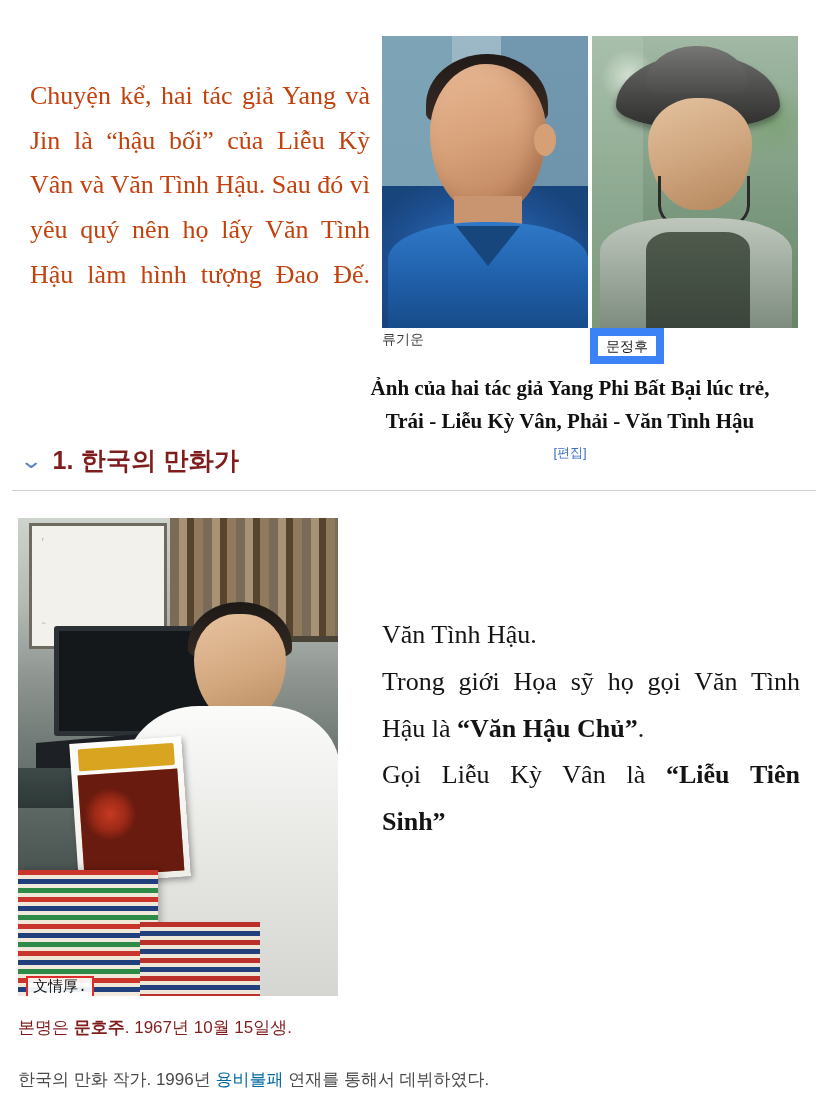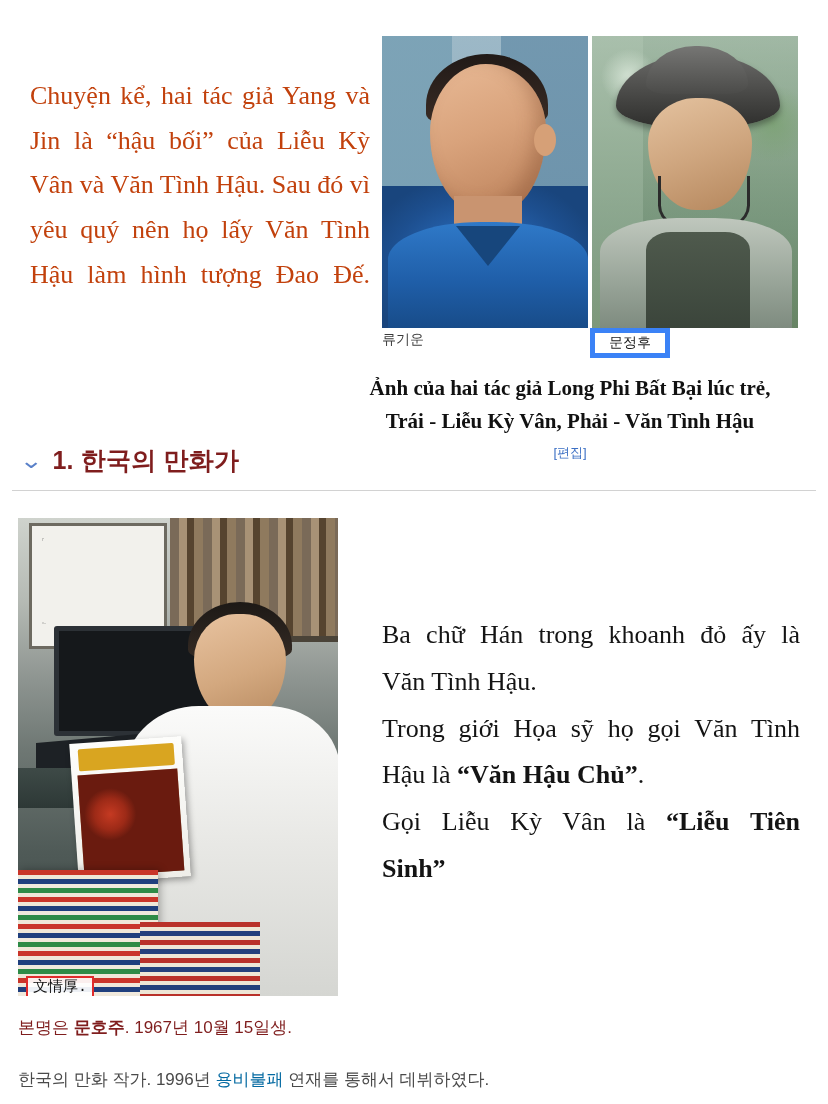--- a/index.html
+++ b/index.html
@@ -204,25 +204,24 @@
   .caption-cell {
     flex: 1;
     text-align: left;
     font-family: "Liberation Sans", sans-serif;
     font-size: 14px;
     color: #3b3b3b;
     line-height: 22px;
   }
   .caption-boxed {
     display: inline-block;
-    border: 5px solid #3b82f6;
-    padding: 0 14px;
+    border: 8px solid #3b82f6;
+    padding: 0 8px;
     line-height: 20px;
     color: #1a1a1a;
-    font-family: Liberation Mono, monospace;
   }
 
   .photo-subtitle {
     position: absolute;
     left: 330px;
     top: 372px;
     width: 480px;
     font-size: 21px;
     font-weight: bold;
     line-height: 1.55;
@@ -502,21 +501,21 @@
   </div>
 
   <div class="caption-row">
     <div class="caption-cell">류기운</div>
     <div class="caption-cell">
       <span class="caption-boxed">문정후</span>
     </div>
   </div>
 
   <div class="photo-subtitle">
-    <div>Ảnh của hai tác giả Long Phi Bất Bại lúc trẻ,</div>
+    <div>Ảnh của hai tác giả Yang Phi Bất Bại lúc trẻ,</div>
     <div>Trái - Liễu Kỳ Vân, Phải - Văn Tình Hậu</div>
     <span class="edit-link">[편집]</span>
   </div>
 
   <div class="section-heading">
     <span class="chevron">⌄</span>
     <span class="section-title">1. 한국의 만화가</span>
   </div>
   <div class="section-rule"></div>
 
@@ -533,21 +532,20 @@
     <div class="pa-book">
       <div class="pa-book-title"></div>
       <div class="pa-book-art"></div>
     </div>
     <div class="pa-stack"></div>
     <div class="pa-stack2"></div>
     <div class="pa-hanja">文情厚.</div>
   </div>
 
   <div class="lower-text">
-    <p class="justified">Ba chữ Hán trong khoanh đỏ ấy là</p>
     <p>Văn Tình Hậu.</p>
     <p class="justified">Trong giới Họa sỹ họ gọi Văn Tình</p>
     <p>
       <span>Hậu là </span><b>“Văn Hậu Chủ”</b><span>.</span>
     </p>
     <p class="justified">
       <span>Gọi Liễu Kỳ Vân là </span><b>“Liễu Tiên</b>
     </p>
     <p>
       <b>Sinh”</b>

